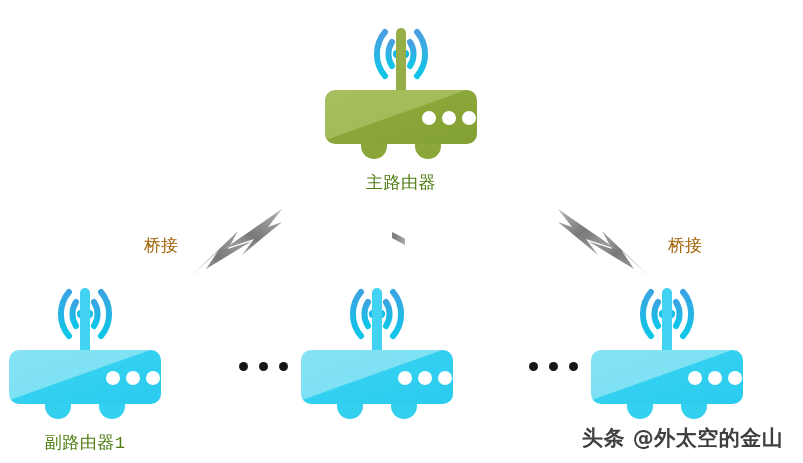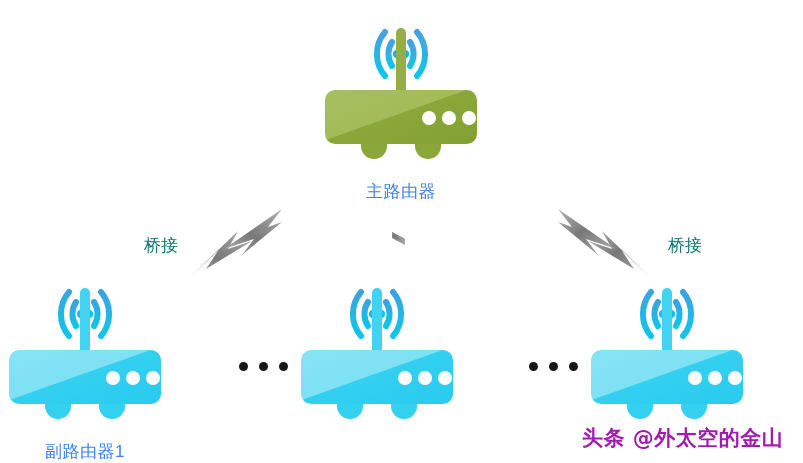--- a/index.html
+++ b/index.html
@@ -26,43 +26,43 @@
     position: absolute;
     width: 200px;
     text-align: center;
   }
   .node .router-svg {
     display: block;
     margin: 0 auto;
   }
   .node-label {
     font-size: 17px;
-    color: #3b82f6;
+    color: #4d7c0f;
     letter-spacing: 0.5px;
-    margin-top: 16px;
+    margin-top: 7px;
     white-space: nowrap;
-    font-family: Liberation Sans, sans-serif;
+    font-family: Liberation Mono, monospace;
   }
 
   
   #node-main      { left: 301px; top: 14px;  }
   #node-sub-1     { left: -15px; top: 274px; }
   #node-sub-2     { left: 277px; top: 274px; }
   #node-sub-3     { left: 567px; top: 274px; }
 
   
   .link {
     position: absolute;
     display: flex;
     align-items: center;
     gap: 4px;
   }
   .link-label {
     font-size: 17px;
-    color: #0f766e;
+    color: #a16207;
     white-space: nowrap;
     font-family: "DejaVu Sans", "Liberation Sans", sans-serif;
   }
   #link-left  { left: 144px; top: 205px; }
   #link-mid   { left: 375px; top: 205px; }
   #link-right { left: 549px; top: 205px; }
 
   
   .ellipsis {
     position: absolute;
@@ -80,21 +80,21 @@
   #ellipsis-1 { left: 239px; top: 362px; }
   #ellipsis-2 { left: 529px; top: 362px; }
 
   
   .watermark {
     position: absolute;
     left: 582px;
     top: 424px;
     font-size: 21px;
     font-weight: bold;
-    color: #a21caf;
+    color: #404040;
     white-space: nowrap;
     letter-spacing: 0.5px;
     font-family: "DejaVu Sans", "Liberation Sans", sans-serif;
   }
 </style>
 </head>
 <body>
 
 <div class="canvas">
 

